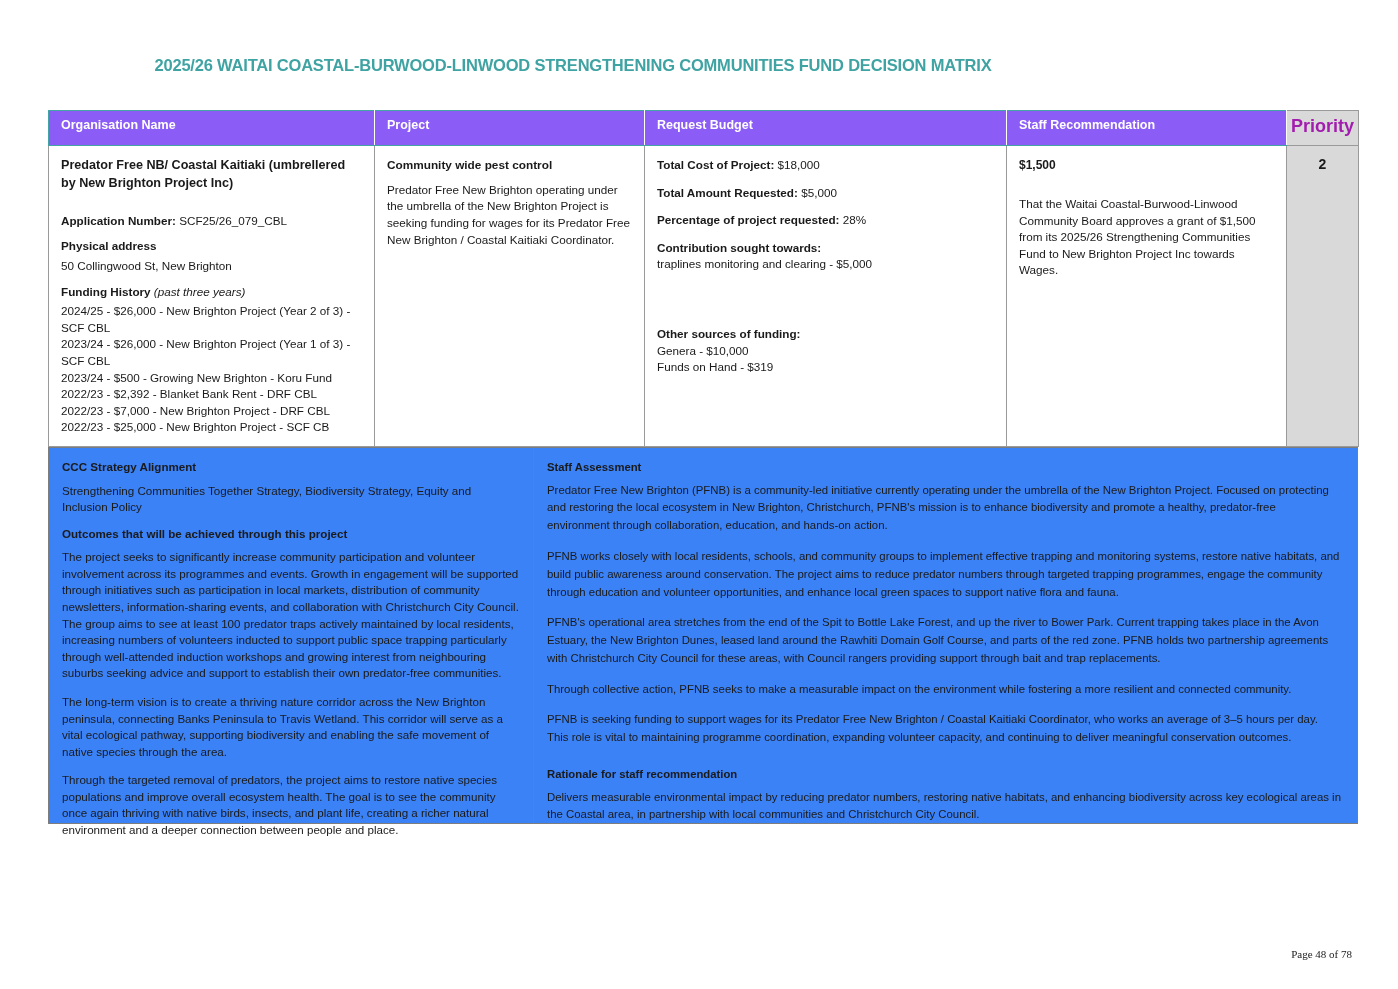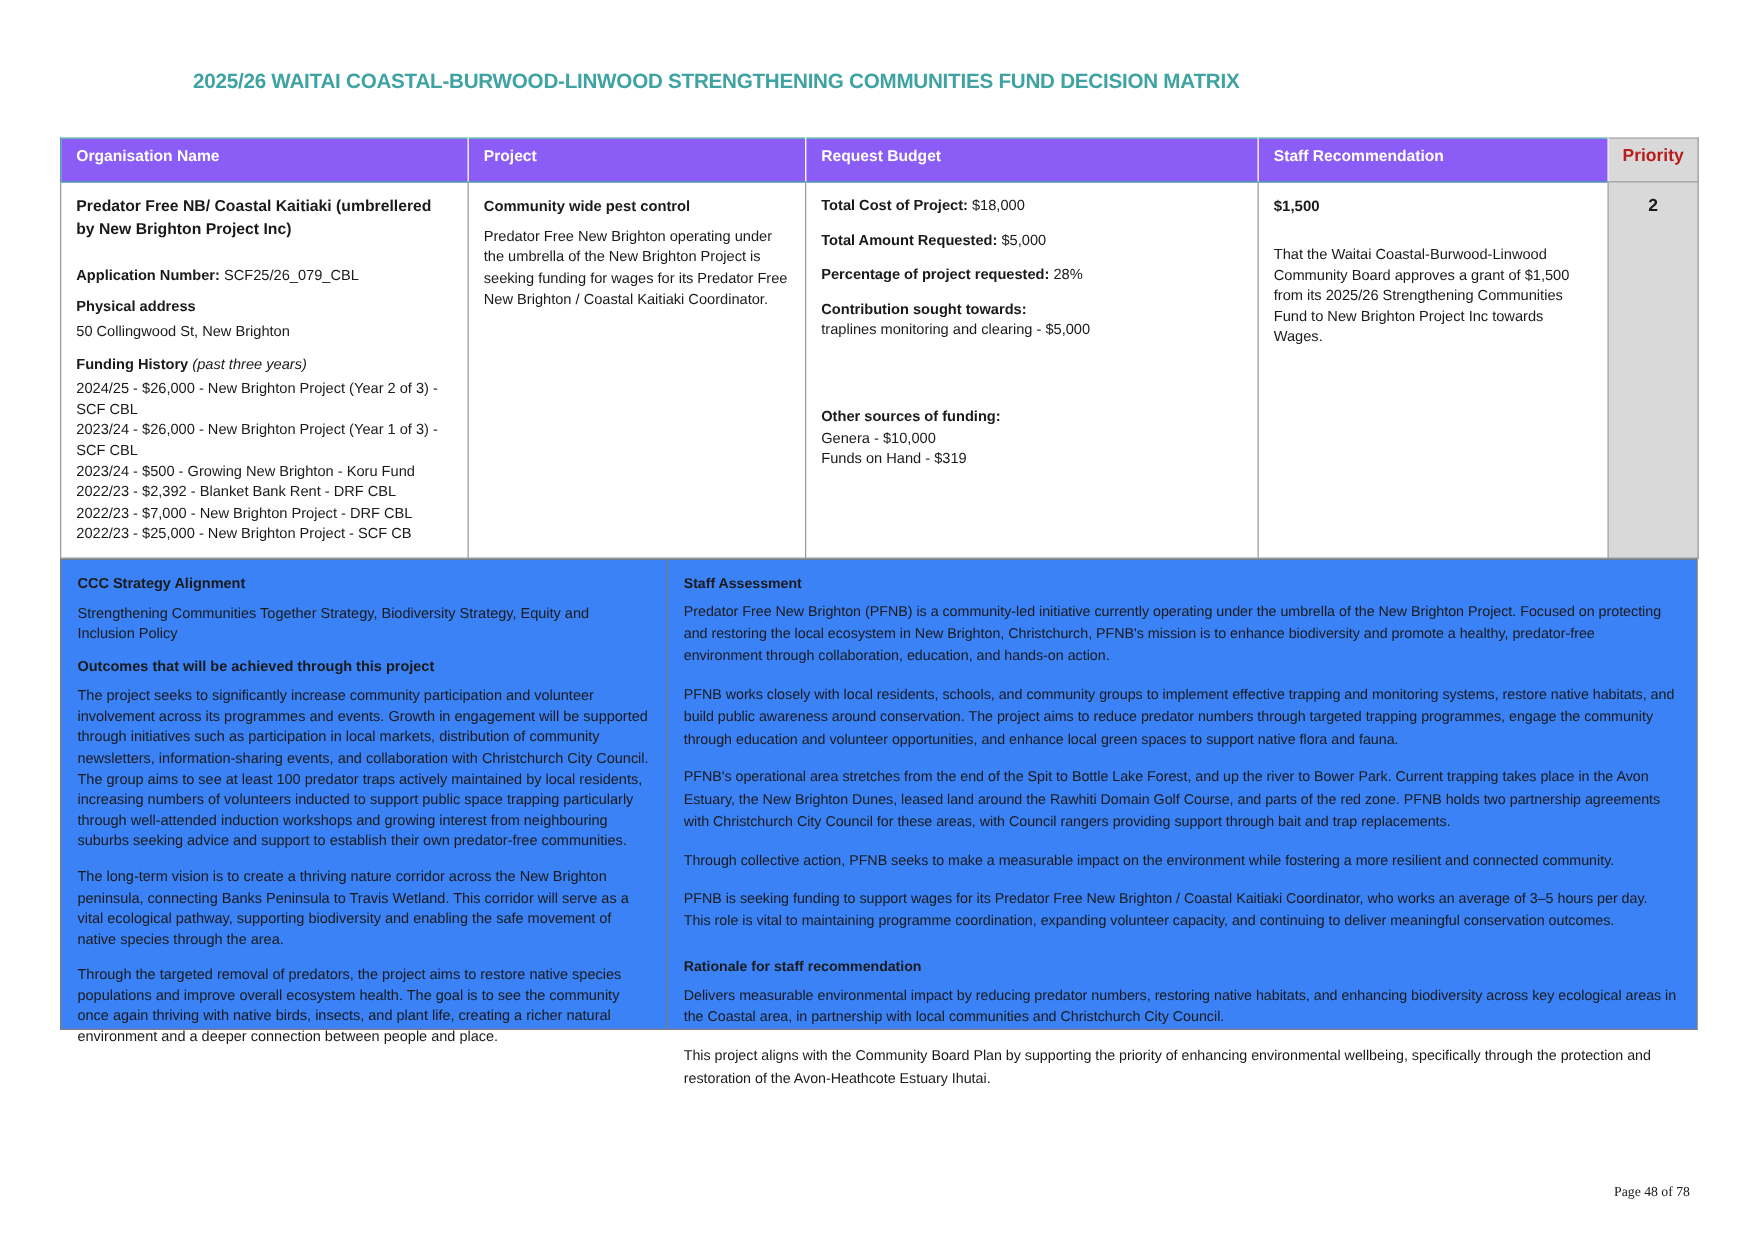--- a/index.html
+++ b/index.html
@@ -56,25 +56,25 @@
     text-align: left;
     padding: 7px 10px 9px 12px;
     height: 18px;
     border-right: 1px solid #ffffff;
     border-top: 1px solid #43a5a3;
     border-bottom: 1px solid #43a5a3;
   }
   .matrix thead th.first { border-left: 1px solid #43a5a3; }
   .matrix thead th.priority-head {
     background: #d9d9d9;
-    color: #b91c1c;
+    color: #a21caf;
     text-align: center;
     padding: 5px 4px 4px 4px;
     vertical-align: top;
-    font-size: 14px;
+    font-size: 18px;
     border: 1px solid #9a9a9a;
   }
   .matrix tbody td {
     padding: 11px 12px 10px 12px;
     font-size: 11.7px;
     line-height: 1.42;
   }
   .matrix tbody td.priority-cell {
     background: #d9d9d9;
     text-align: center;
@@ -256,18 +256,17 @@
     <div class="panel-right">
       <h4>Staff Assessment</h4>
       <p>Predator Free New Brighton (PFNB) is a community-led initiative currently operating under the umbrella of the New Brighton Project. Focused on protecting and restoring the local ecosystem in New Brighton, Christchurch, PFNB's mission is to enhance biodiversity and promote a healthy, predator-free environment through collaboration, education, and hands-on action.</p>
       <p>PFNB works closely with local residents, schools, and community groups to implement effective trapping and monitoring systems, restore native habitats, and build public awareness around conservation. The project aims to reduce predator numbers through targeted trapping programmes, engage the community through education and volunteer opportunities, and enhance local green spaces to support native flora and fauna.</p>
       <p>PFNB's operational area stretches from the end of the Spit to Bottle Lake Forest, and up the river to Bower Park. Current trapping takes place in the Avon Estuary, the New Brighton Dunes, leased land around the Rawhiti Domain Golf Course, and parts of the red zone. PFNB holds two partnership agreements with Christchurch City Council for these areas, with Council rangers providing support through bait and trap replacements.</p>
       <p>Through collective action, PFNB seeks to make a measurable impact on the environment while fostering a more resilient and connected community.</p>
       <p>PFNB is seeking funding to support wages for its Predator Free New Brighton / Coastal Kaitiaki Coordinator, who works an average of 3–5 hours per day. This role is vital to maintaining programme coordination, expanding volunteer capacity, and continuing to deliver meaningful conservation outcomes.</p>
       <div class="gap-md"></div>
       <h4>Rationale for staff recommendation</h4>
       <p>Delivers measurable environmental impact by reducing predator numbers, restoring native habitats, and enhancing biodiversity across key ecological areas in the Coastal area, in partnership with local communities and Christchurch City Council.</p>
-      <p class="last">This project aligns with the Community Board Plan by supporting the priority of enhancing environmental wellbeing, specifically through the protection and restoration of the Avon-Heathcote Estuary Ihutai.</p>
     </div>
   </div>
 
   <div class="footer">Page 48 of 78</div>
 </div>
 
 </body></html>

